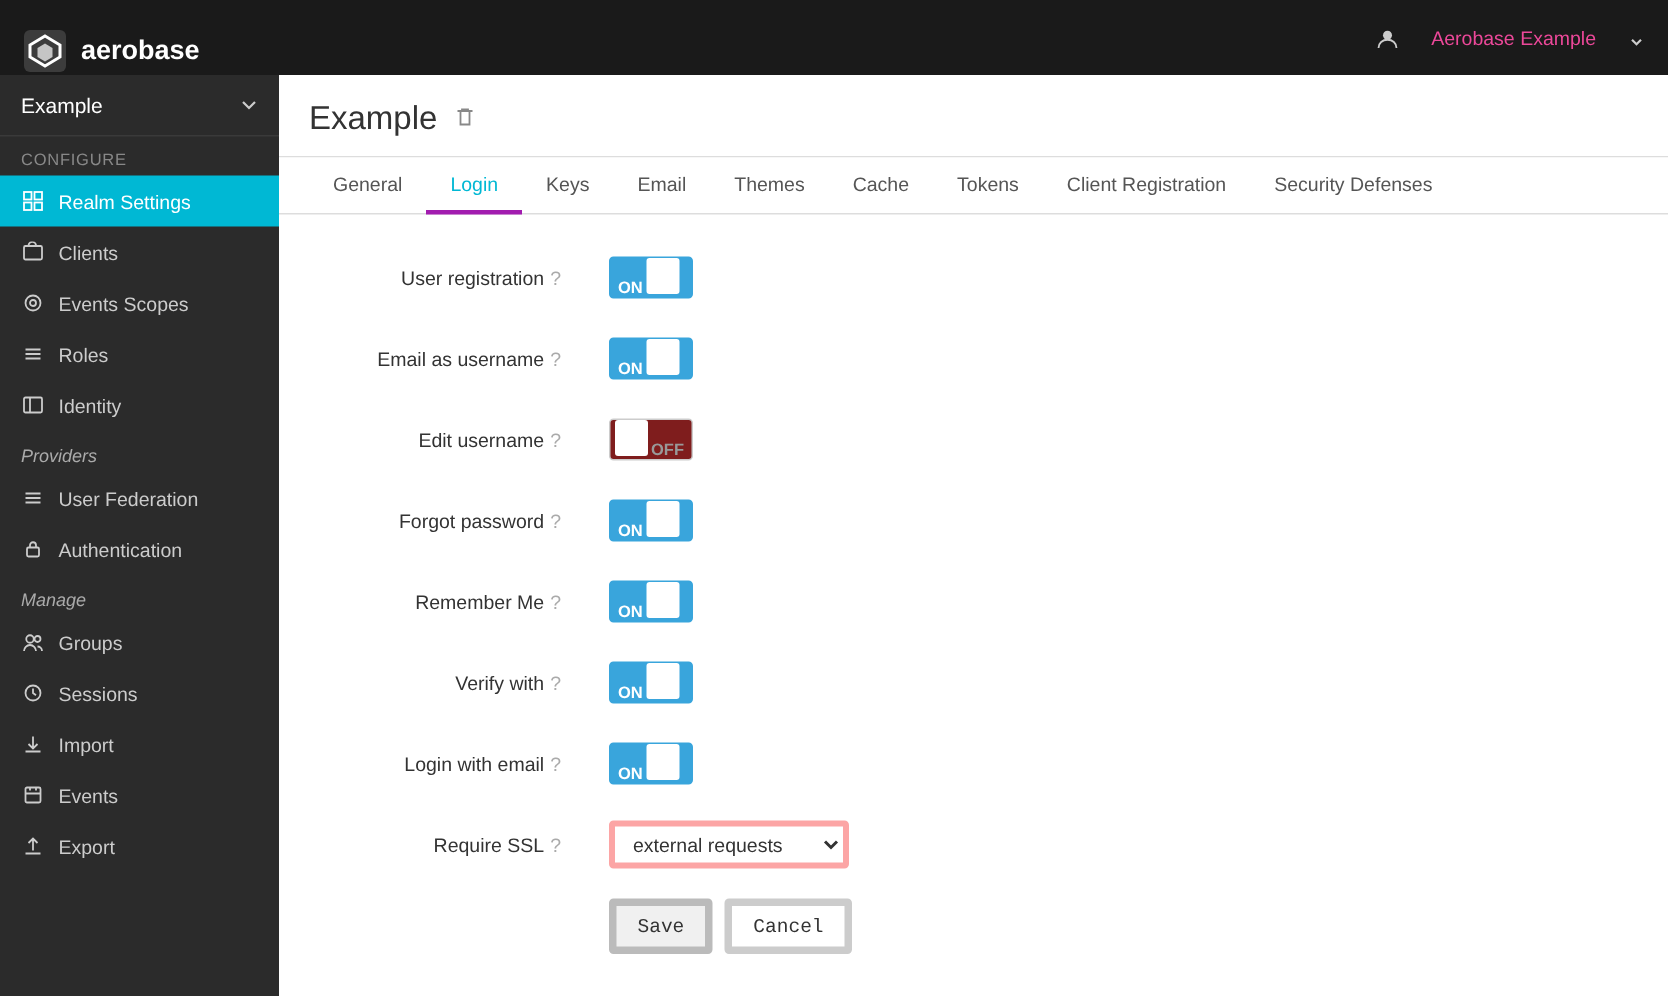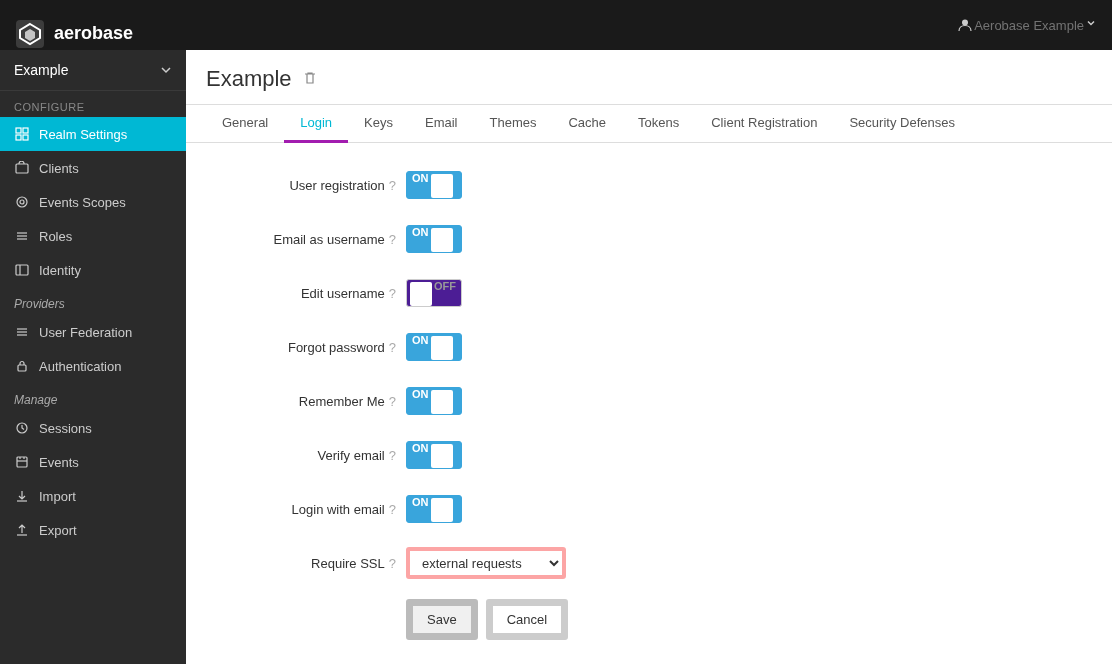--- a/index.html
+++ b/index.html
@@ -23,23 +23,23 @@
       font-size: 18px;
       font-weight: 600;
       margin-top: 17px;
     }
     .navbar-logo {
       width: 28px;
       height: 28px;
     }
     .navbar-user {
       display: flex;
-      align-items: flex-start;
-      gap: 2px;
-      color: #737373;
+      align-items: flex-end;
+      gap: 22px;
+      color: #ec4899;
       font-size: 13px;
       cursor: pointer;
     }
     .navbar-user svg { color: #ccc; }
 
     
     .main-layout {
       display: flex;
       flex: 1;
       overflow: hidden;
@@ -154,53 +154,53 @@
     }
     .form-row {
       display: flex;
       align-items: center;
       margin-bottom: 18px;
       min-height: 36px;
     }
     .form-label {
       width: 200px;
       text-align: right;
-      padding-right: 10px;
+      padding-right: 32px;
       color: #333;
       font-size: 13px;
       display: flex;
       align-items: center;
       justify-content: flex-end;
       gap: 4px;
       flex-shrink: 0;
     }
     .help-icon {
       color: #aaa;
       font-size: 13px;
       cursor: pointer;
     }
     .toggle {
       display: flex;
-      align-items: flex-start;
+      align-items: flex-end;
       width: 56px;
       height: 28px;
       border-radius: 3px;
       cursor: pointer;
       font-size: 11px;
       font-weight: bold;
       overflow: hidden;
       border: 1px solid #ccc;
     }
     .toggle.on {
       background: #39a5dc;
       border-color: #39a5dc;
       justify-content: flex-start;
     }
     .toggle.off {
-      background: #4c1d95;
+      background: #7f1d1d;
       border-color: #ccc;
       justify-content: flex-end;
     }
     .toggle-thumb {
       width: 22px;
       height: 24px;
       background: #fff;
       border-radius: 2px;
       margin: 2px;
       flex-shrink: 0;
@@ -236,21 +236,22 @@
       display: flex;
       gap: 8px;
       margin-top: 12px;
       margin-left: 200px;
     }
     .btn {
       padding: 6px 14px;
       font-size: 13px;
       border-radius: 3px;
       cursor: pointer;
-      border: 7px solid #737373;
+      border: 5px solid #737373;
+      font-family: Liberation Mono, monospace;
     }
     .btn-primary {
       background: #f0f0f0;
       color: #333;
       border-color: #bbb;
     }
     .btn-default {
       background: #fff;
       color: #333;
       border-color: #ccc;
@@ -368,52 +369,63 @@
         <svg width="14" height="14" viewBox="0 0 14 14" fill="none">
           <rect x="3" y="6" width="8" height="6" rx="1" stroke="#ccc" stroke-width="1.2"></rect>
           <path d="M5 6V4.5a2 2 0 014 0V6" stroke="#ccc" stroke-width="1.2" fill="none"></path>
         </svg>
       </span>
       <span>Authentication</span>
     </div>
 
     <div class="sidebar-manage-label">Manage</div>
 
+    <div class="sidebar-item">
+      <span class="icon">
+        <svg width="14" height="14" viewBox="0 0 14 14" fill="none">
+          <circle cx="5" cy="5" r="2.5" stroke="#ccc" stroke-width="1.2"></circle>
+          <circle cx="10" cy="5" r="2" stroke="#ccc" stroke-width="1.2"></circle>
+          <path d="M1 13c0-2.2 1.8-4 4-4s4 1.8 4 4" stroke="#ccc" stroke-width="1.2" fill="none"></path>
+          <path d="M10 10c1.5 0 3 1 3 3" stroke="#ccc" stroke-width="1.2" fill="none"></path>
+        </svg>
+      </span>
+      <span>Groups</span>
+    </div>
 
 
     <div class="sidebar-item">
       <span class="icon">
         <svg width="14" height="14" viewBox="0 0 14 14" fill="none">
           <circle cx="7" cy="7" r="5" stroke="#ccc" stroke-width="1.2"></circle>
           <path d="M7 4v3l2 1.5" stroke="#ccc" stroke-width="1.2" fill="none"></path>
         </svg>
       </span>
       <span>Sessions</span>
+    </div>
+
+    <div class="sidebar-item">
+      <span class="icon">
+        <svg width="14" height="14" viewBox="0 0 14 14" fill="none">
+          <path d="M7 2v8M4 7l3 3 3-3" stroke="#ccc" stroke-width="1.2" fill="none"></path>
+          <line x1="2" y1="12" x2="12" y2="12" stroke="#ccc" stroke-width="1.2"></line>
+        </svg>
+      </span>
+      <span>Import</span>
     </div>
 
     <div class="sidebar-item">
       <span class="icon">
         <svg width="14" height="14" viewBox="0 0 14 14" fill="none">
           <rect x="2" y="2" width="10" height="10" rx="1" stroke="#ccc" stroke-width="1.2"></rect>
           <line x1="5" y1="2" x2="5" y2="4" stroke="#ccc" stroke-width="1.2"></line>
           <line x1="9" y1="2" x2="9" y2="4" stroke="#ccc" stroke-width="1.2"></line>
           <line x1="2" y1="6" x2="12" y2="6" stroke="#ccc" stroke-width="1.2"></line>
         </svg>
       </span>
       <span>Events</span>
-    </div>
-
-    <div class="sidebar-item">
-      <span class="icon">
-        <svg width="14" height="14" viewBox="0 0 14 14" fill="none">
-          <path d="M7 2v8M4 7l3 3 3-3" stroke="#ccc" stroke-width="1.2" fill="none"></path>
-          <line x1="2" y1="12" x2="12" y2="12" stroke="#ccc" stroke-width="1.2"></line>
-        </svg>
-      </span>
-      <span>Import</span>
     </div>
 
     <div class="sidebar-item">
       <span class="icon">
         <svg width="14" height="14" viewBox="0 0 14 14" fill="none">
           <path d="M7 10V2M4 5l3-3 3 3" stroke="#ccc" stroke-width="1.2" fill="none"></path>
           <line x1="2" y1="12" x2="12" y2="12" stroke="#ccc" stroke-width="1.2"></line>
         </svg>
       </span>
       <span>Export</span>
@@ -494,21 +506,21 @@
           <span class="help-icon">?</span>
         </div>
         <div class="toggle on">
           <span class="toggle-label-on">ON</span>
           <div class="toggle-thumb"></div>
         </div>
       </div>
 
       <div class="form-row">
         <div class="form-label">
-          <span>Verify email</span>
+          <span>Verify with</span>
           <span class="help-icon">?</span>
         </div>
         <div class="toggle on">
           <span class="toggle-label-on">ON</span>
           <div class="toggle-thumb"></div>
         </div>
       </div>
 
       <div class="form-row">
         <div class="form-label">

